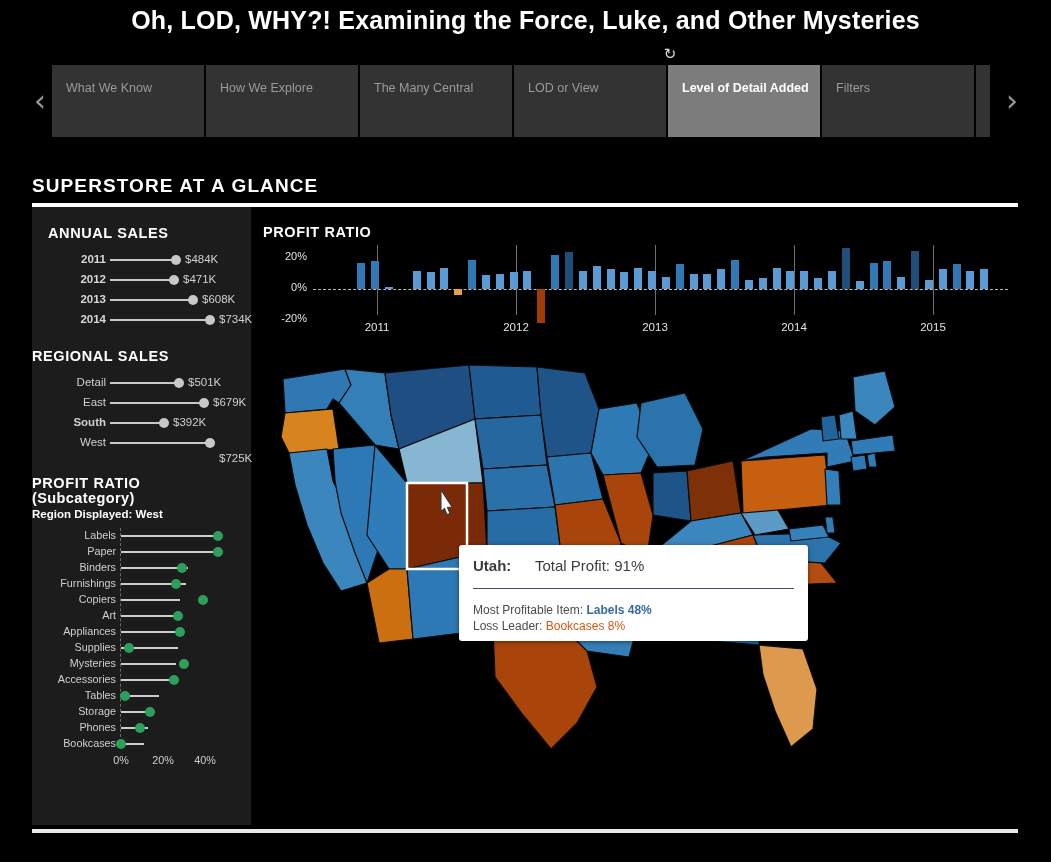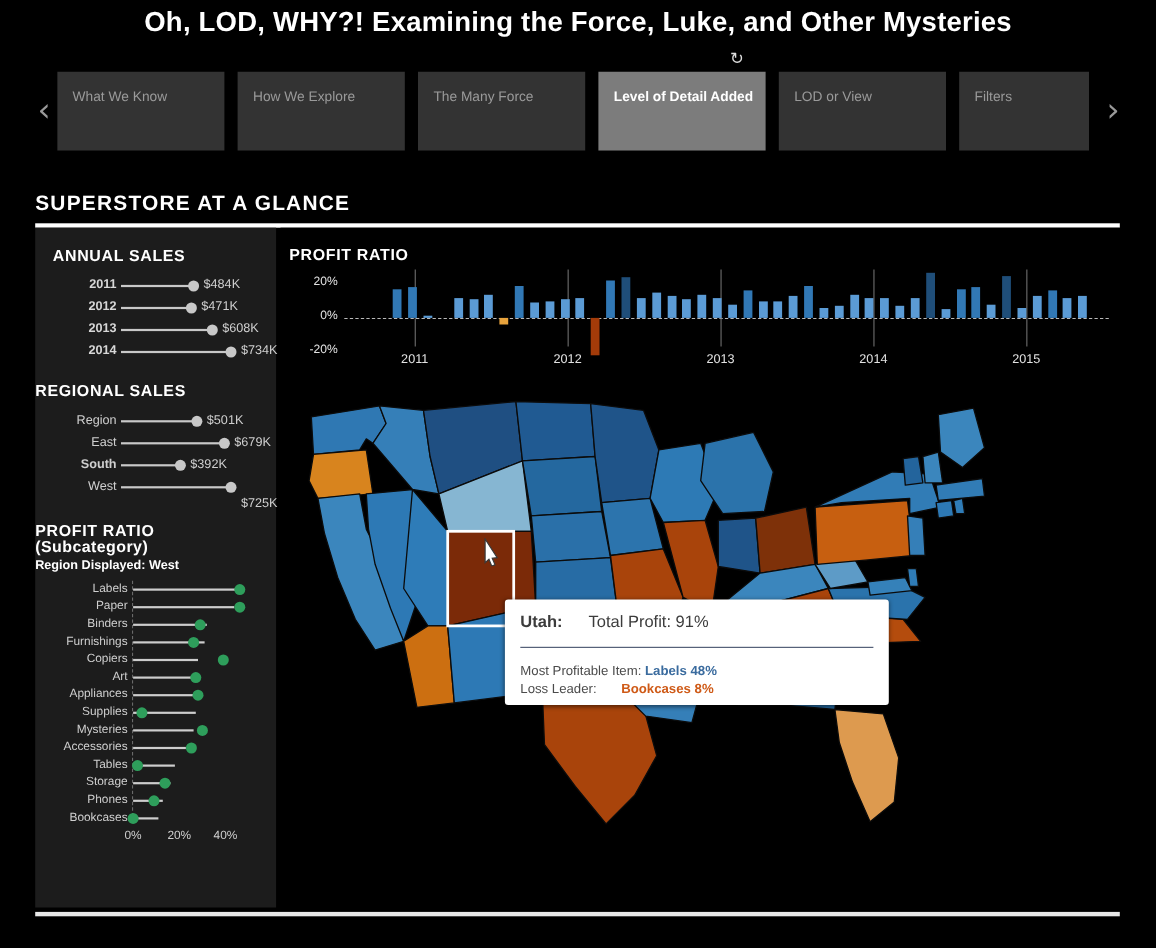--- a/index.html
+++ b/index.html
@@ -30,21 +30,21 @@
   .navwrap { position: absolute; left: 0; top: 65px; width: 1051px; height: 72px; }
   .nav-arrow {
     position: absolute; top: 14px; width: 28px; height: 44px;
     color: #999; font-size: 30px; line-height: 44px; text-align: center;
     cursor: pointer; font-family: "DejaVu Sans", sans-serif;
   }
   .nav-arrow.left { left: 26px; }
   .nav-arrow.right { left: 998px; }
   .tabstrip {
     position: absolute; left: 52px; top: 0; width: 938px; height: 72px;
-    display: flex; gap: 12px; overflow: hidden;
+    display: flex; gap: 2px; overflow: hidden;
   }
   .tab {
     flex: 0 0 152px; height: 72px; background: #333333;
     color: #9a9a9a; font-size: 12.5px; padding: 16px 0 0 14px;
     cursor: pointer; overflow: hidden; white-space: nowrap;
   }
   .tab.active { background: #7c7c7c; color: #ffffff; font-weight: 600; }
 
   
   .dash-title {
@@ -178,40 +178,40 @@
   .tt-rule {
     position: absolute; left: 14px; top: 43px; width: 321px; height: 1px;
     background: #44506b;
   }
   .tt-line {
     position: absolute; left: 14px; font-size: 12px; color: #4b4b4b;
   }
   .tt-line.l1 { top: 58px; }
   .tt-line.l2 { top: 74px; }
   .tt-strong-blue { font-weight: 700; color: #3a6b9e; }
-  .tt-strong-orange { font-weight: 700; color: #cf5a17; margin-left: 19px; }
+  .tt-strong-orange { font-weight: 400; color: #cf5a17; }
 </style>
 </head>
 <body>
 
 <div class="page">
 
   <div class="story-title">Oh, LOD, WHY?! Examining the Force, Luke, and Other Mysteries</div>
 
   <div class="refresh-icon">↻</div>
 
   <div class="navwrap">
     <div class="nav-arrow left">‹</div>
     <div class="nav-arrow right">›</div>
     <div class="tabstrip" id="tabstrip">
         <div class="tab"><span>What We Know</span></div>
         <div class="tab"><span>How We Explore</span></div>
-        <div class="tab"><span>The Many Force</span></div>
+        <div class="tab"><span>The Many Central</span></div>
+        <div class="tab"><span>LOD or View</span></div>
         <div class="tab active"><span>Level of Detail Added</span></div>
-        <div class="tab"><span>LOD or View</span></div>
         <div class="tab"><span>Filters</span></div>
         <div class="tab"></div>
       </div>
   </div>
 
   <div class="dash-title">SUPERSTORE AT A GLANCE</div>
   <div class="rule-top"></div>
   <div class="rule-bottom"></div>
 
   <div class="left-panel">
@@ -243,21 +243,21 @@
             <div class="ll-knob" style="left: 173px;"></div>
             <div class="ll-val" style="left: 187px;">$734K</div>
           </div>
         </div>
     </div>
 
     <div class="sec-regional">
       <div class="panel-head">REGIONAL SALES</div>
       <div class="llrows" id="regional-rows">
           <div class="llrow">
-            <div class="ll-label" style="width: 74px;">Region</div>
+            <div class="ll-label" style="width: 74px;">Detail</div>
             <div class="ll-track" style="left: 78px; width: 69px;"></div>
             <div class="ll-knob" style="left: 142px;"></div>
             <div class="ll-val" style="left: 156px;">$501K</div>
           </div>
           <div class="llrow">
             <div class="ll-label" style="width: 74px;">East</div>
             <div class="ll-track" style="left: 78px; width: 94px;"></div>
             <div class="ll-knob" style="left: 167px;"></div>
             <div class="ll-val" style="left: 181px;">$679K</div>
           </div>

